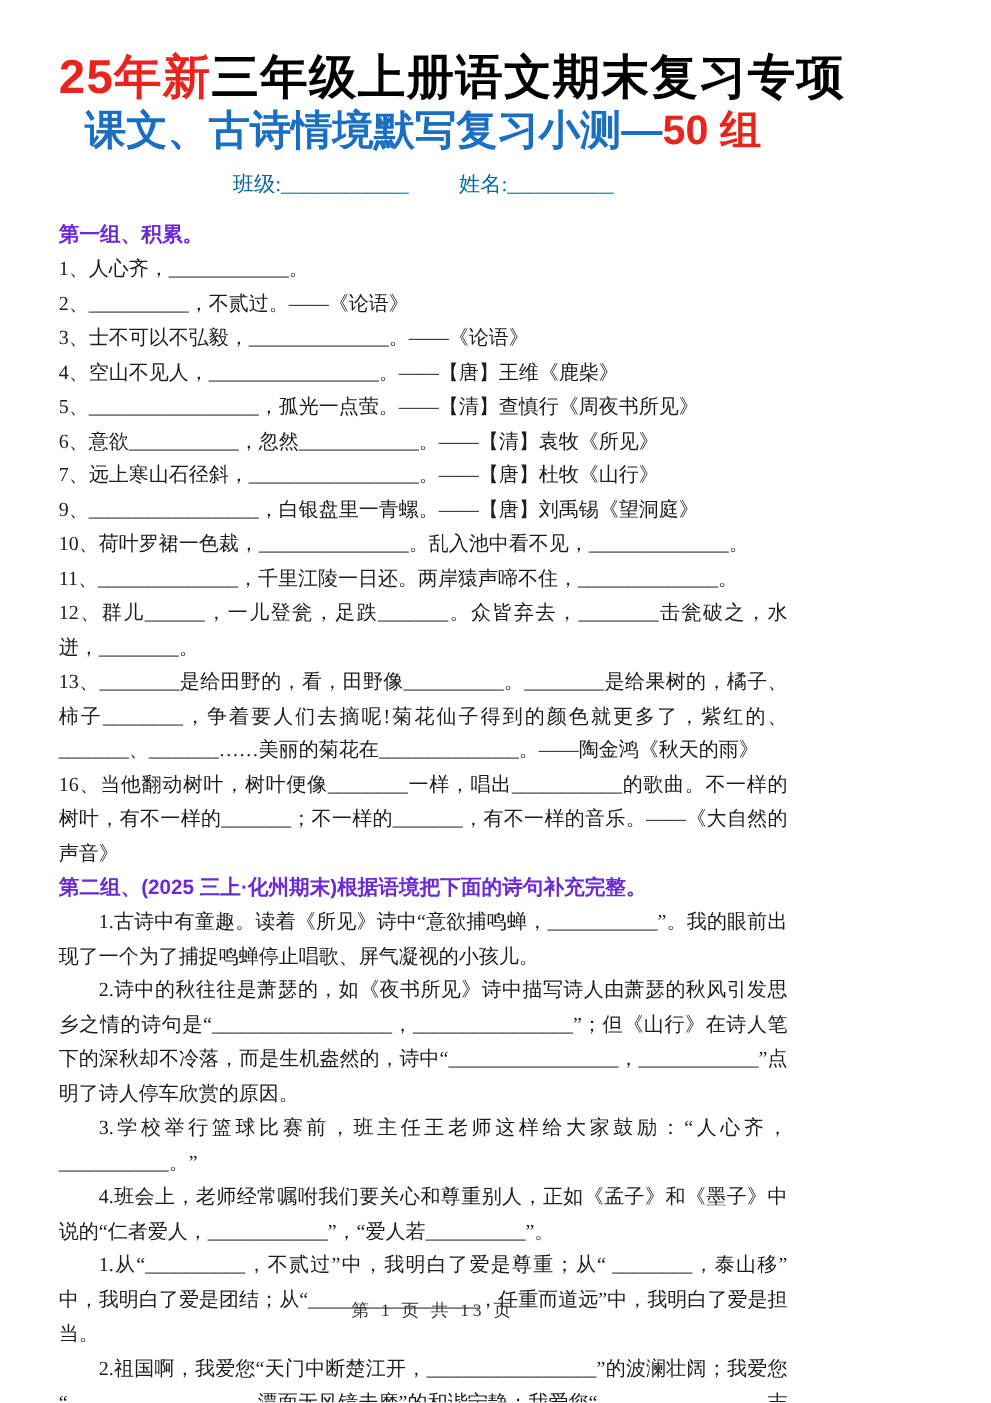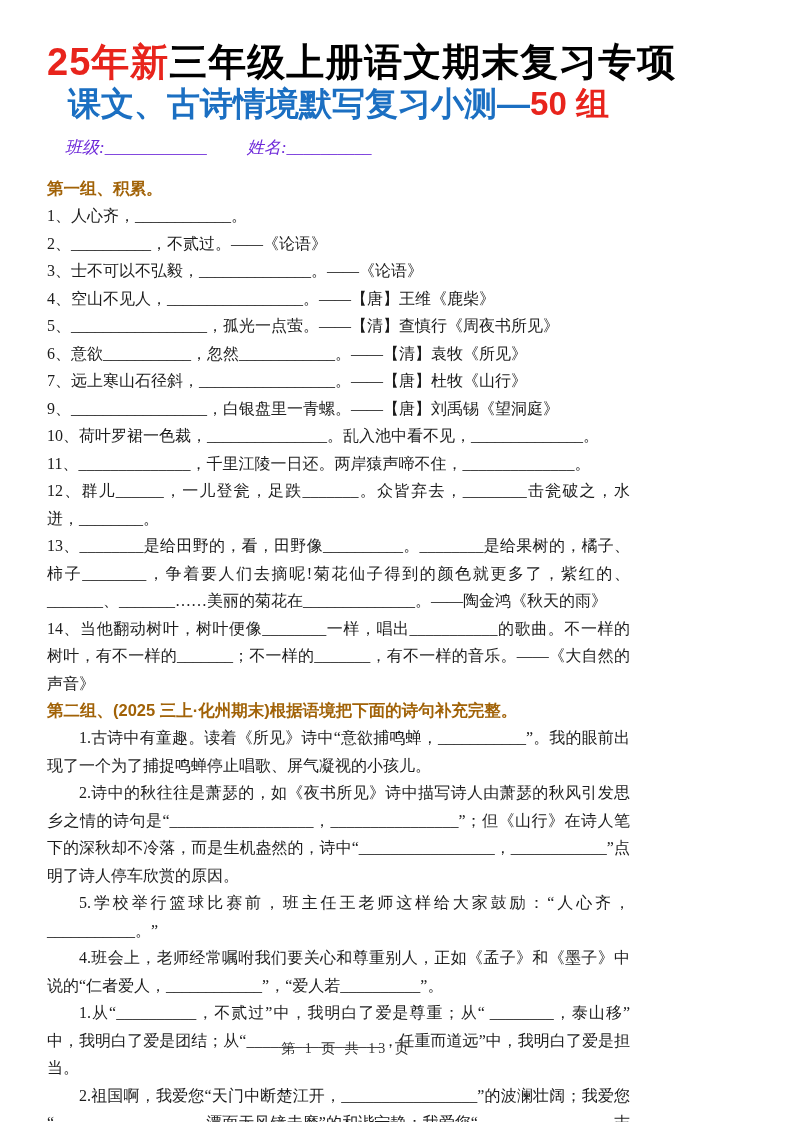--- a/index.html
+++ b/index.html
@@ -31,37 +31,36 @@
     font-family:"Liberation Sans","DejaVu Sans",sans-serif;
     font-weight:bold;
     font-size:33px;
     line-height:36px;
     margin:2px 0 0 0;
     white-space:nowrap;
   }
   .subtitle .blue{color:var(--blue);}
   .subtitle .red{color:var(--red);}
   .idline{
-    text-align:left;
+    text-align:center;
     font-size:17px;
     margin-top:14px;
-    color:#6d28d9;
-    font-style:italic;
+    color:#0369a1;
   }
   .idline .pair{margin:0 18px;}
   .idline .blank{letter-spacing:0;}
   
   .content{margin-top:16px;}
   .sec-heading{
     font-family:"Liberation Sans","DejaVu Sans",sans-serif;
     font-weight:bold;
     font-size:16.5px;
     line-height:27px;
     margin:0;
-    color:#a16207;
+    color:#6d28d9;
   }
   p.line{
     font-size:16px;
     line-height:27.5px;
     margin:0;
     text-align:justify;
   }
   .sec1 p.line{}
   .indented p.line{text-indent:2em;}
   
@@ -98,28 +97,28 @@
       <p class="line">3、士不可以不弘毅，______________。——《论语》</p>
       <p class="line">4、空山不见人，_________________。——【唐】王维《鹿柴》</p>
       <p class="line">5、_________________，孤光一点萤。——【清】查慎行《周夜书所见》</p>
       <p class="line">6、意欲___________，忽然____________。——【清】袁牧《所见》</p>
       <p class="line">7、远上寒山石径斜，_________________。——【唐】杜牧《山行》</p>
       <p class="line">9、_________________，白银盘里一青螺。——【唐】刘禹锡《望洞庭》</p>
       <p class="line">10、荷叶罗裙一色裁，_______________。乱入池中看不见，______________。</p>
       <p class="line">11、______________，千里江陵一日还。两岸猿声啼不住，______________。</p>
       <p class="line">12、群儿______，一儿登瓮，足跌_______。众皆弃去，________击瓮破之，水迸，________。</p>
       <p class="line">13、________是给田野的，看，田野像__________。________是给果树的，橘子、柿子________，争着要人们去摘呢!菊花仙子得到的颜色就更多了，紫红的、_______、_______……美丽的菊花在______________。——陶金鸿《秋天的雨》</p>
-      <p class="line">14、当他翻动树叶，树叶便像________一样，唱出___________的歌曲。不一样的树叶，有不一样的_______；不一样的_______，有不一样的音乐。——《大自然的声音》</p>
+      <p class="line">16、当他翻动树叶，树叶便像________一样，唱出___________的歌曲。不一样的树叶，有不一样的_______；不一样的_______，有不一样的音乐。——《大自然的声音》</p>
     </div>
 
     <div class="indented">
       <p class="sec-heading">第二组、(2025 三上·化州期末)根据语境把下面的诗句补充完整。</p>
       <p class="line">1.古诗中有童趣。读着《所见》诗中“意欲捕鸣蝉，___________”。我的眼前出现了一个为了捕捉鸣蝉停止唱歌、屏气凝视的小孩儿。</p>
       <p class="line">2.诗中的秋往往是萧瑟的，如《夜书所见》诗中描写诗人由萧瑟的秋风引发思乡之情的诗句是“__________________，________________”；但《山行》在诗人笔下的深秋却不冷落，而是生机盎然的，诗中“_________________，____________”点明了诗人停车欣赏的原因。</p>
-      <p class="line">5.学校举行篮球比赛前，班主任王老师这样给大家鼓励：“人心齐，___________。”</p>
+      <p class="line">3.学校举行篮球比赛前，班主任王老师这样给大家鼓励：“人心齐，___________。”</p>
       <p class="line">4.班会上，老师经常嘱咐我们要关心和尊重别人，正如《孟子》和《墨子》中说的“仁者爱人，____________”，“爱人若__________”。</p>
     </div>
 
     <div class="indented">
       <p class="line">1.从“__________，不贰过”中，我明白了爱是尊重；从“ ________，泰山移”中，我明白了爱是团结；从“_________________，任重而道远”中，我明白了爱是担当。</p>
       <p class="line">2.祖国啊，我爱您“天门中断楚江开，_________________”的波澜壮阔；我爱您“_________________，潭面无风镜未磨”的和谐宁静；我爱您“_________________志不强者智不达，”“仁者爱人，______________”的高尚品格；我爱您“_________________，轻舟已过万重山”的洒脱飘逸……</p>
     </div>
 
   </div>
 

